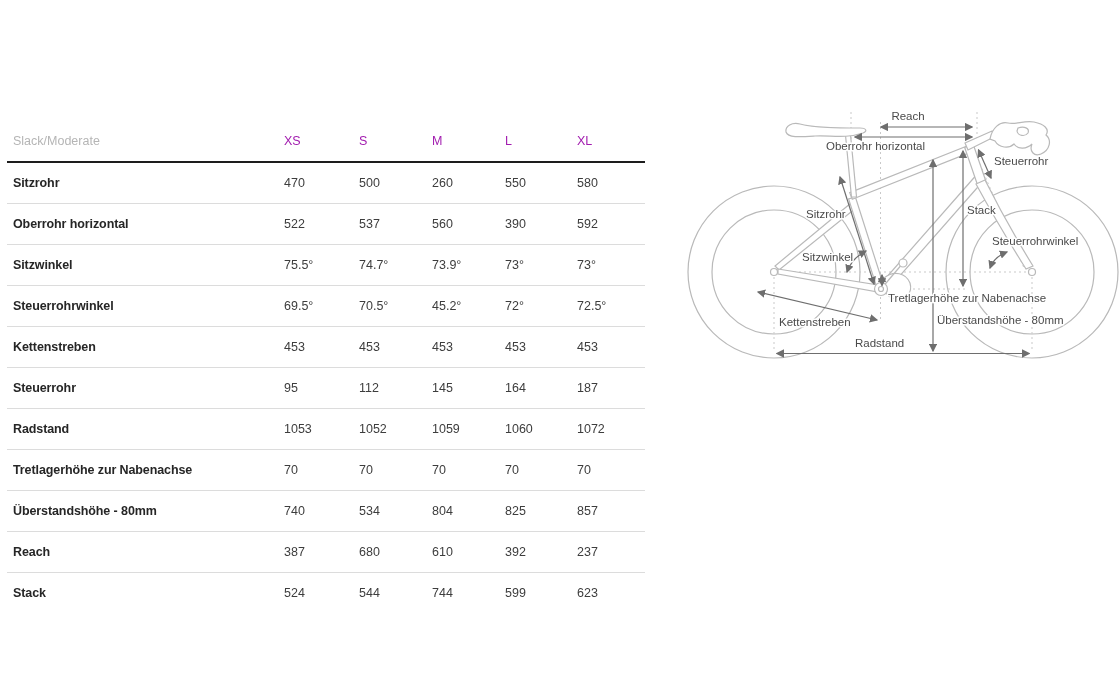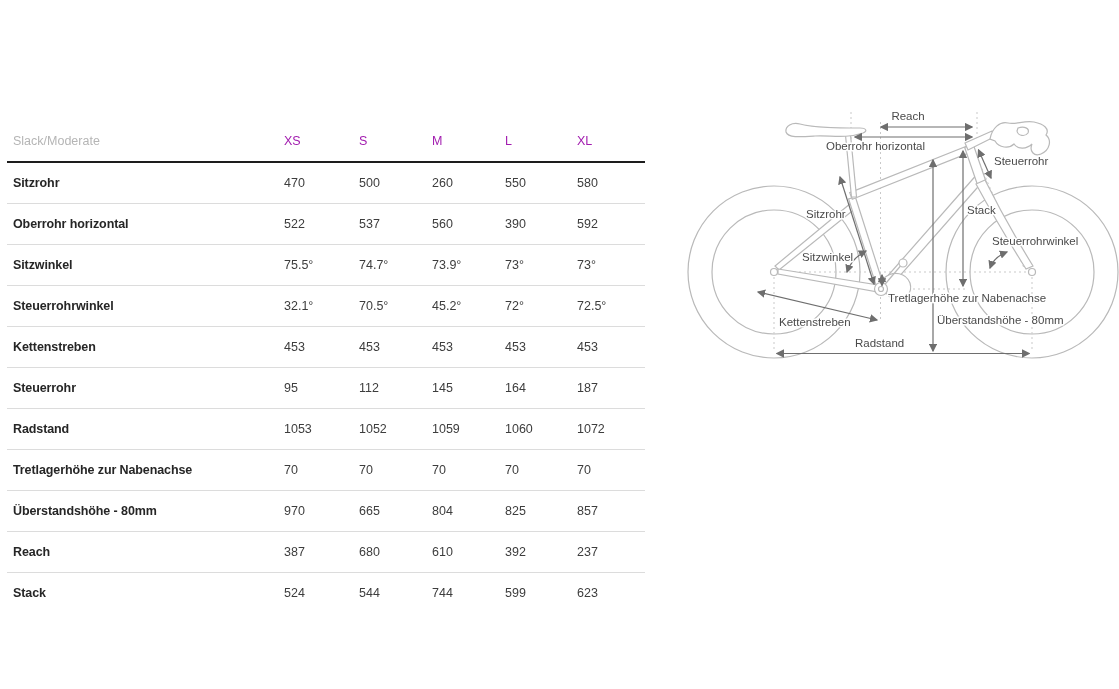--- a/index.html
+++ b/index.html
@@ -68,21 +68,21 @@
         <tr>
           <td class="rowlabel">Sitzwinkel</td>
           <td>75.5°</td>
           <td>74.7°</td>
           <td>73.9°</td>
           <td>73°</td>
           <td>73°</td>
         </tr>
         <tr>
           <td class="rowlabel">Steuerrohrwinkel</td>
-          <td>32.1°</td>
+          <td>69.5°</td>
           <td>70.5°</td>
           <td>45.2°</td>
           <td>72°</td>
           <td>72.5°</td>
         </tr>
         <tr>
           <td class="rowlabel">Kettenstreben</td>
           <td>453</td>
           <td>453</td>
           <td>453</td>
@@ -108,22 +108,22 @@
         <tr>
           <td class="rowlabel">Tretlagerhöhe zur Nabenachse</td>
           <td>70</td>
           <td>70</td>
           <td>70</td>
           <td>70</td>
           <td>70</td>
         </tr>
         <tr>
           <td class="rowlabel">Überstandshöhe - 80mm</td>
-          <td>970</td>
-          <td>665</td>
+          <td>740</td>
+          <td>534</td>
           <td>804</td>
           <td>825</td>
           <td>857</td>
         </tr>
         <tr>
           <td class="rowlabel">Reach</td>
           <td>387</td>
           <td>680</td>
           <td>610</td>
           <td>392</td>

